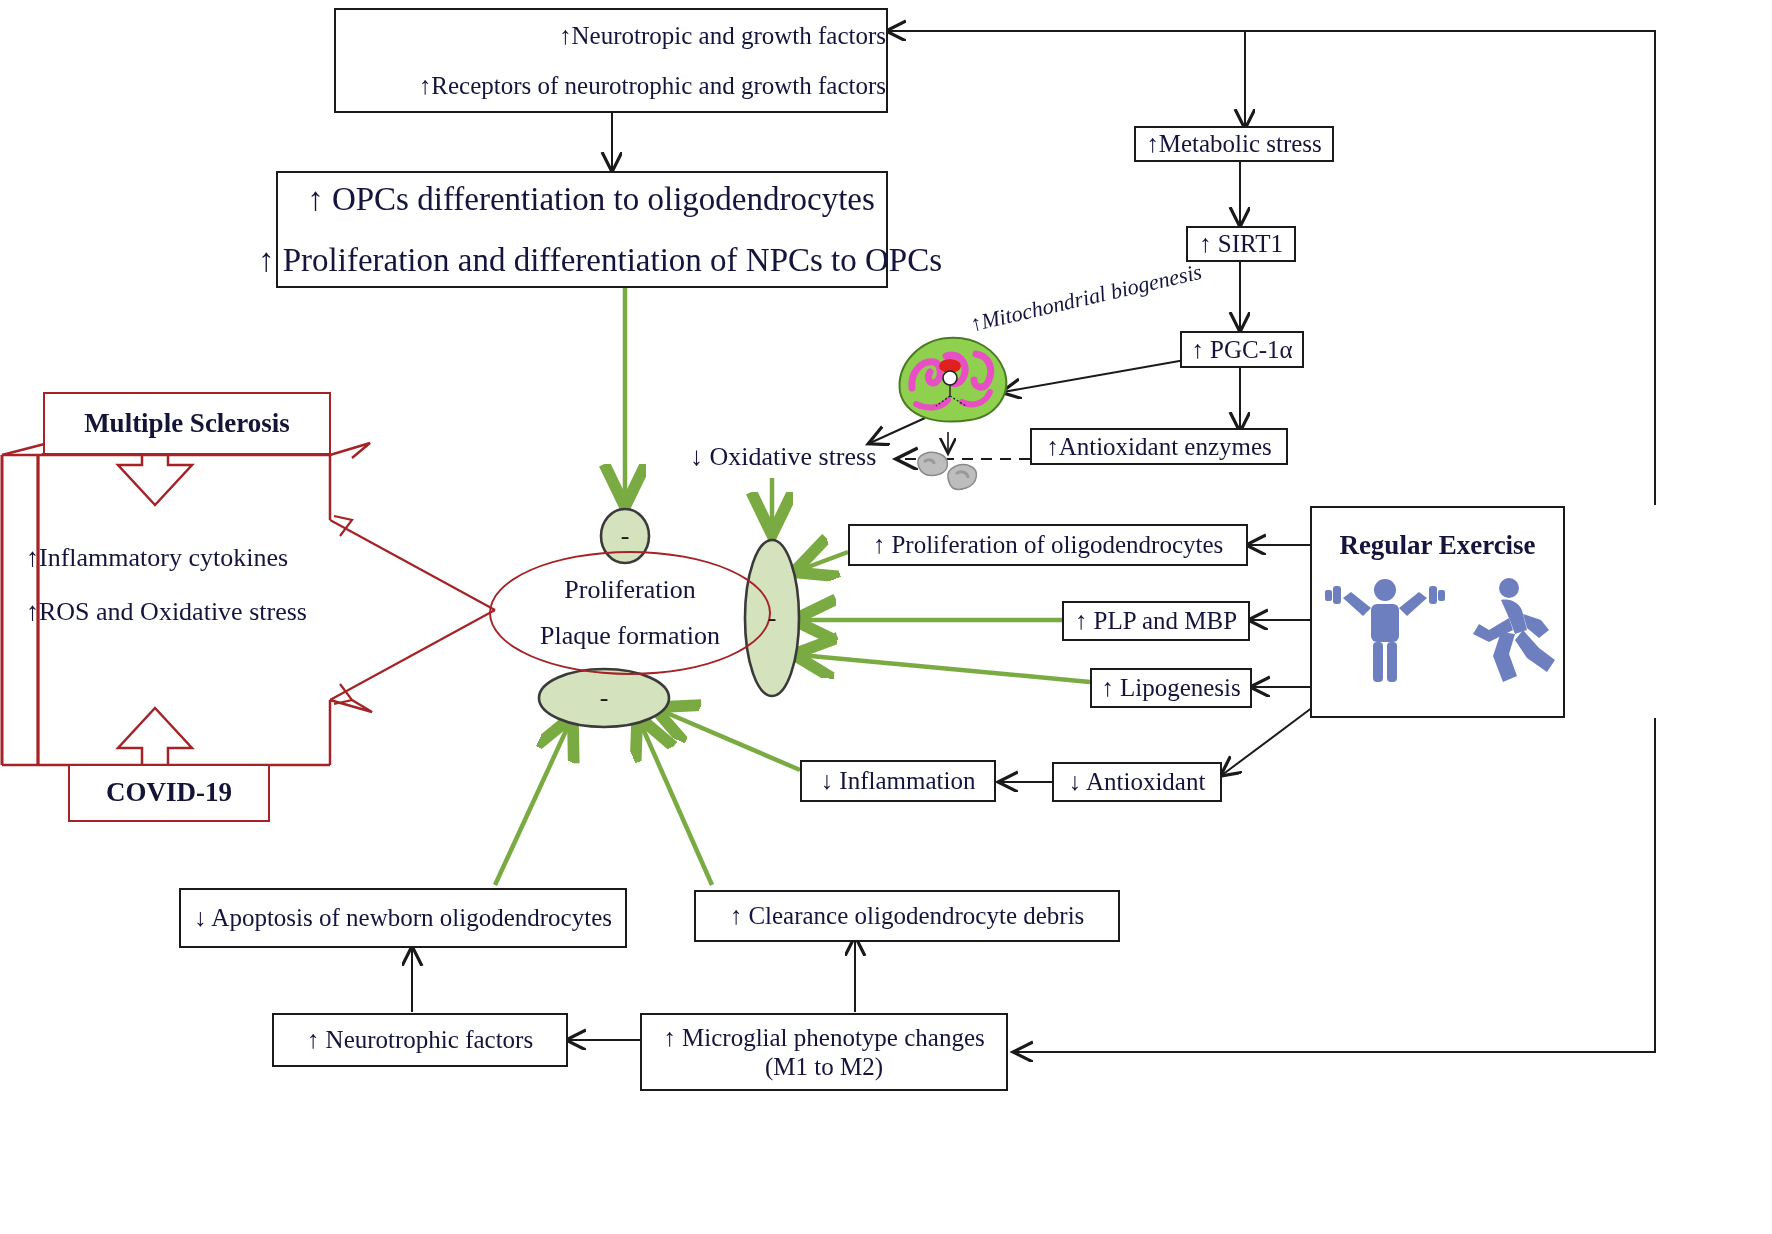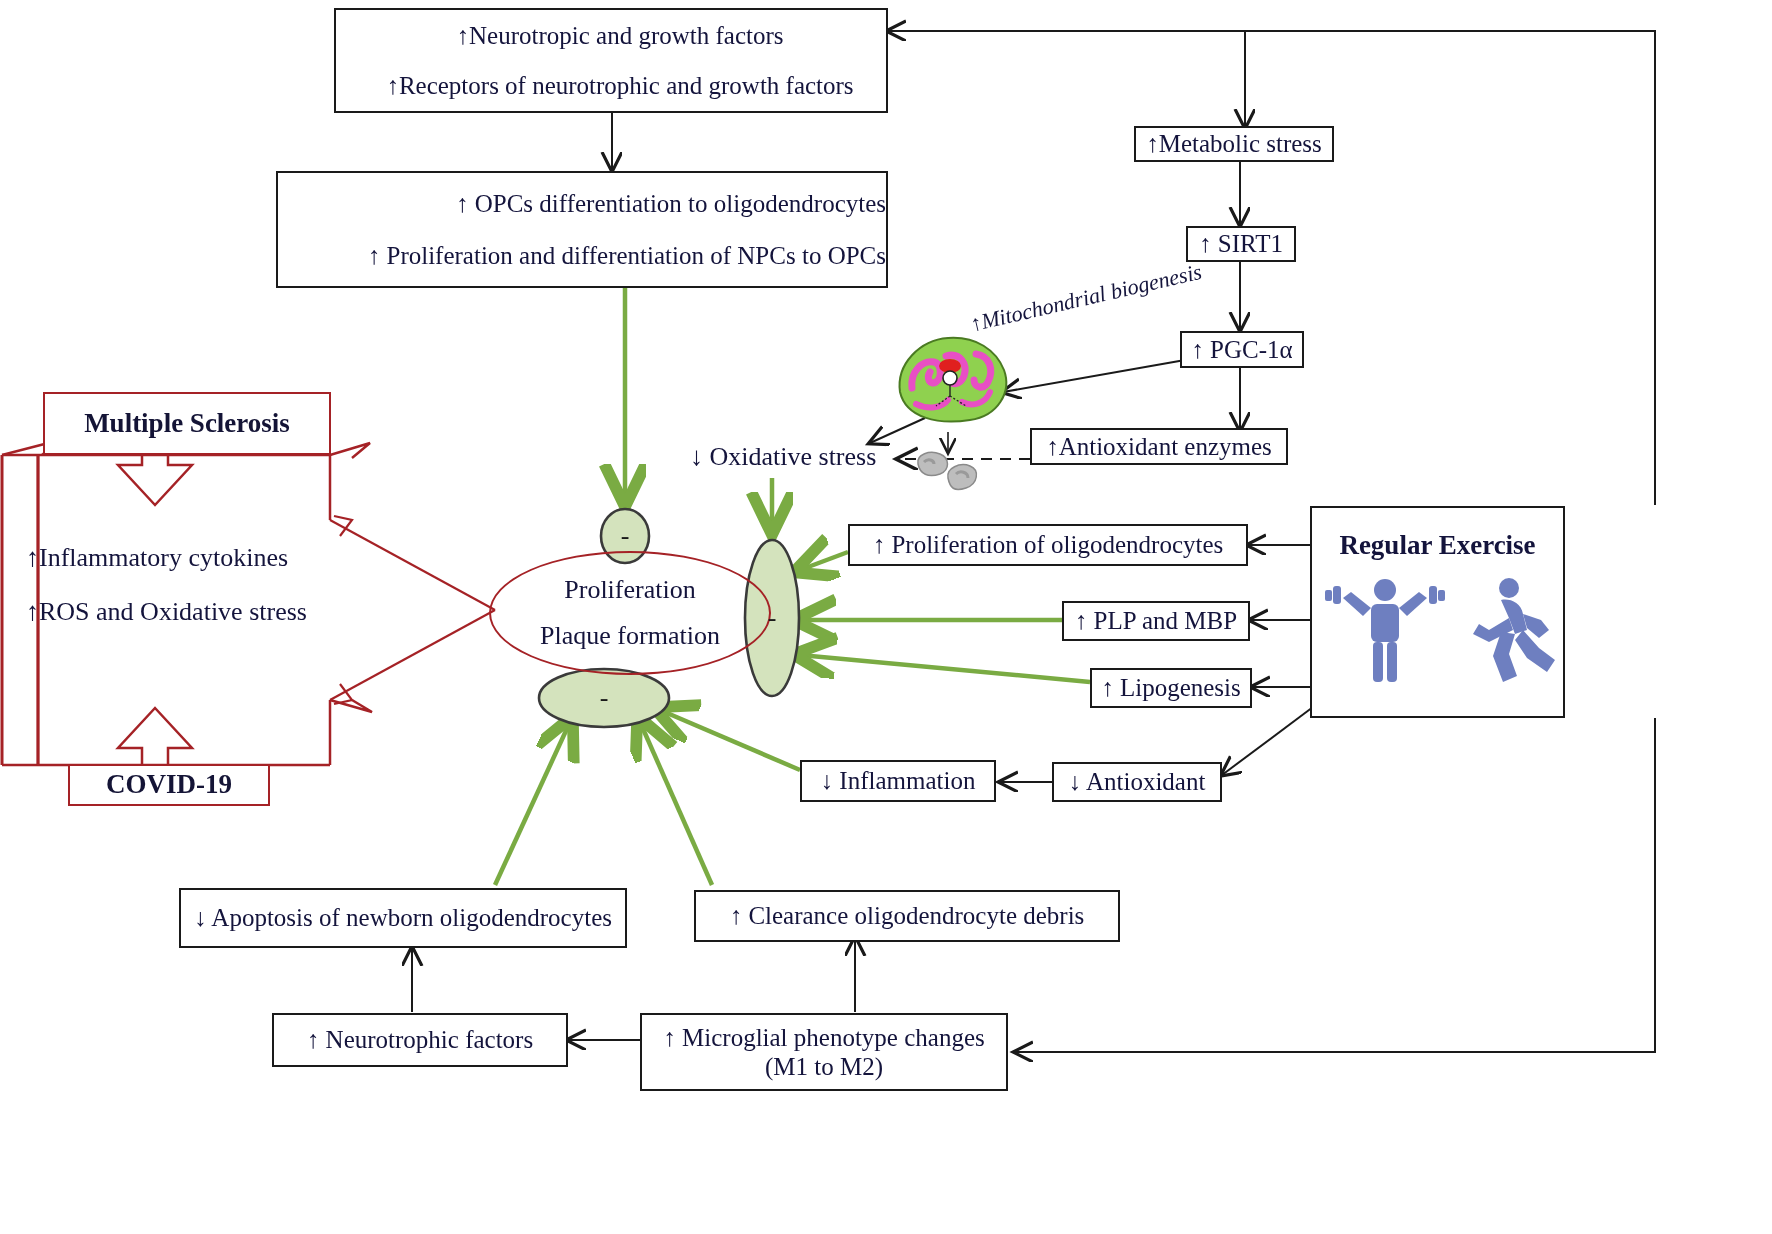--- a/index.html
+++ b/index.html
@@ -128,26 +128,26 @@
     <path d="M60,66 L46,76 M60,66 L76,76" stroke="#222" stroke-width="1.3" stroke-dasharray="2,2"></path>
   </svg>
 
   <svg class="mito-wrap" style="left:912px;top:448px;width:85px;height:50px;">
     <path d="M6,16 C4,6 18,2 28,6 C38,10 38,22 28,26 C16,30 8,26 6,16 Z" fill="#bdbdbd" stroke="#8a8a8a" stroke-width="1.5"></path>
     <path d="M36,30 C34,20 48,14 58,18 C68,22 66,36 54,40 C42,44 38,40 36,30 Z" fill="#bdbdbd" stroke="#8a8a8a" stroke-width="1.5"></path>
     <path d="M12,14 C16,10 22,12 22,16" fill="none" stroke="#9a9a9a" stroke-width="3"></path>
     <path d="M44,26 C48,22 56,24 56,30" fill="none" stroke="#9a9a9a" stroke-width="3"></path>
   </svg>
 
-  <div class="node" style="left:334px;top:8px;width:554px;height:105px;align-items:center;font-size:25px;">
+  <div class="node" style="left:334px;top:8px;width:554px;height:105px;align-items:flex-end;font-size:25px;">
     <span class="ln" style="padding-left:18px;">↑Neurotropic and growth factors</span>
     <span class="ln" style="padding-left:18px;padding-top:20px;">↑Receptors of neurotrophic and growth factors</span>
   </div>
 
-  <div class="node" style="left:276px;top:171px;width:612px;height:117px;align-items:flex-end;font-size:25px;">
+  <div class="node" style="left:276px;top:171px;width:612px;height:117px;align-items:center;font-size:33px;">
     <span class="ln" style="padding-left:18px;">↑ OPCs differentiation to oligodendrocytes</span>
     <span class="ln" style="padding-left:36px;padding-top:22px;">↑ Proliferation and differentiation of NPCs to OPCs</span>
   </div>
 
   <div class="node" style="left:1134px;top:126px;width:200px;height:36px;font-size:25px;">
     <span class="ln">↑Metabolic stress</span>
   </div>
 
   <div class="node" style="left:1186px;top:226px;width:110px;height:36px;font-size:25px;">
     <span class="ln">↑ SIRT1</span>
@@ -167,21 +167,21 @@
 
   <div class="plain rot" style="left:968px;top:312px;font-size:22px;">
     <span class="ln">↑Mitochondrial</span>
     <span class="ln">biogenesis</span>
   </div>
 
   <div class="node red-node" style="left:43px;top:392px;width:288px;height:63px;font-size:27px;">
     <span class="ln">Multiple Sclerosis</span>
   </div>
 
-  <div class="node red-node" style="left:68px;top:764px;width:202px;height:42px;font-size:27px;">
+  <div class="node red-node" style="left:68px;top:764px;width:202px;height:58px;font-size:27px;">
     <span class="ln">COVID-19</span>
   </div>
 
   <div class="plain" style="left:26px;top:545px;font-size:26px;line-height:1.0;">
     <span class="ln" style="display:block;">↑Inflammatory cytokines</span>
     <span class="ln" style="display:block;padding-top:28px;">↑ROS and Oxidative stress</span>
   </div>
 
   <div class="ellipse-main" style="left:489px;top:551px;width:282px;height:124px;font-size:26px;">
     <span class="ln">Proliferation</span>

